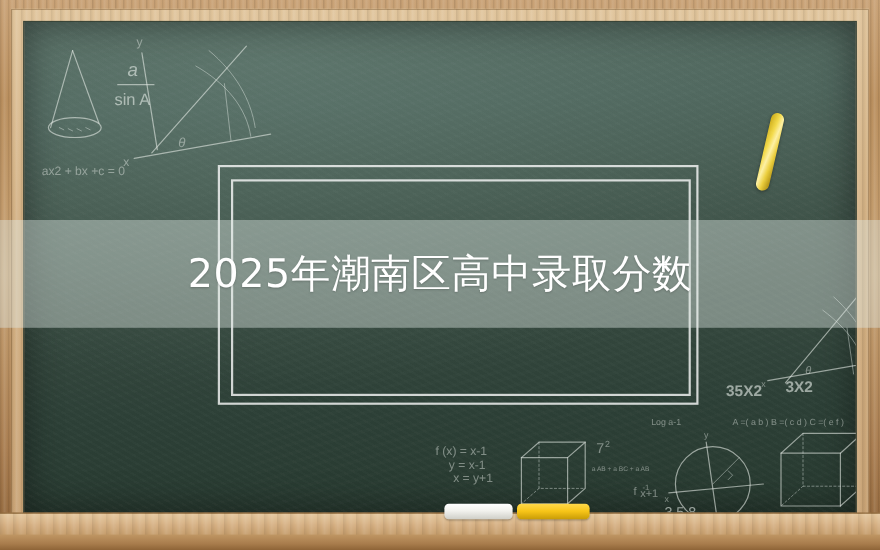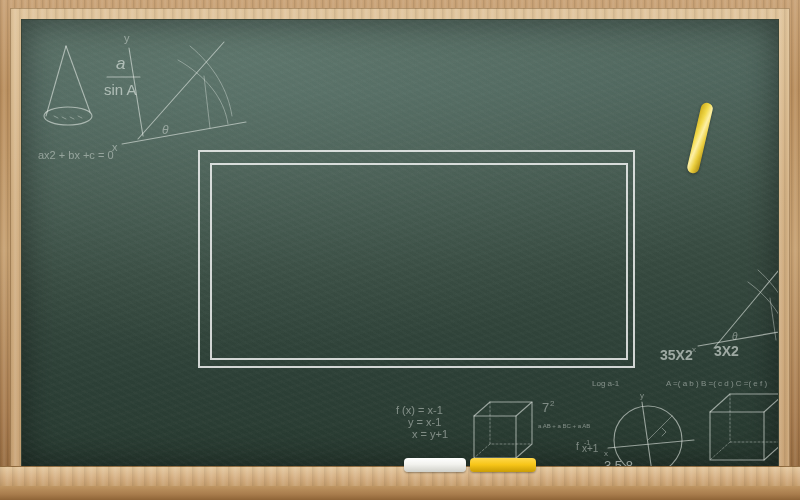--- a/index.html
+++ b/index.html
@@ -219,19 +219,22 @@
 
     </div>
 
     <div class="rectline" id="rect-outer"></div>
     <div class="rectline" id="rect-inner"></div>
 
     <div id="chalk-yellow-tilted"></div>
 
   </div>
 
+  <div id="band">
+    <span id="title">2025年潮南区高中录取分数</span>
+  </div>
 
   <div id="ledge"></div>
   <div class="ledge-chalk" id="chalk-white"></div>
   <div class="ledge-chalk" id="chalk-yellow"></div>
   <div id="ledge-lip"></div>
 
 </div>
 
 </body></html>

